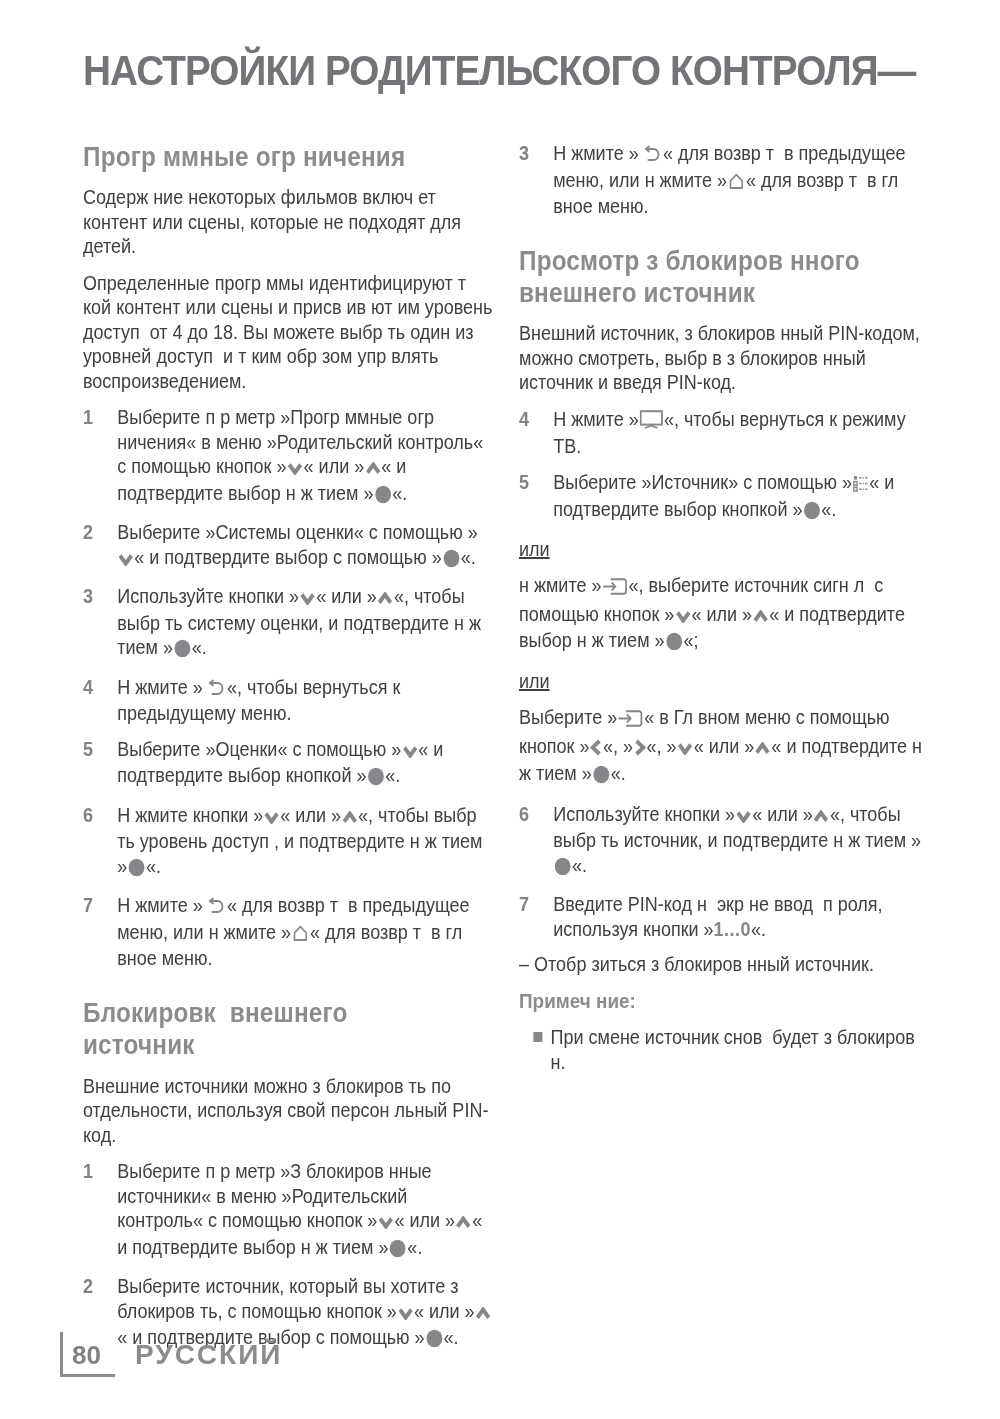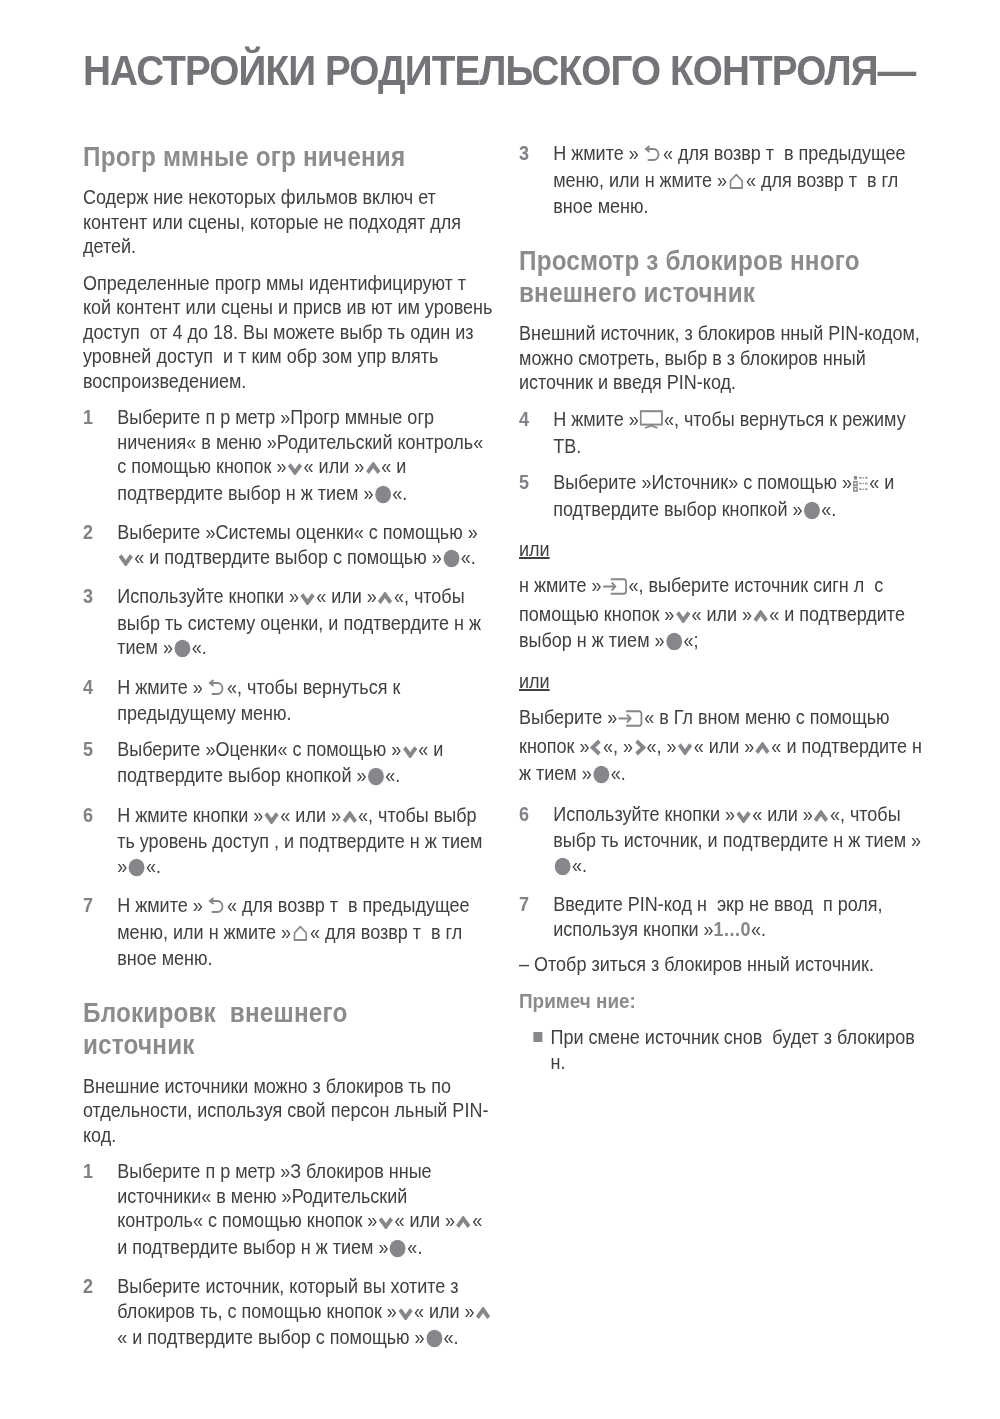--- a/index.html
+++ b/index.html
@@ -223,13 +223,17 @@
       </div>
       <p class="dash">– Отобр зиться з блокиров нный источник.</p>
       <p class="note-h">Примеч ние:</p>
       <div class="bullet">
         <span class="sq"></span>
         <span>При смене источник снов &nbsp;будет з блокиров н.</span>
       </div>
     </div>
 
 
+  <div class="footer">
+    <span class="pagenum">80</span>
+    <span class="lang">РУССКИЙ</span>
+  </div>
 </div>
 
 </body></html>

